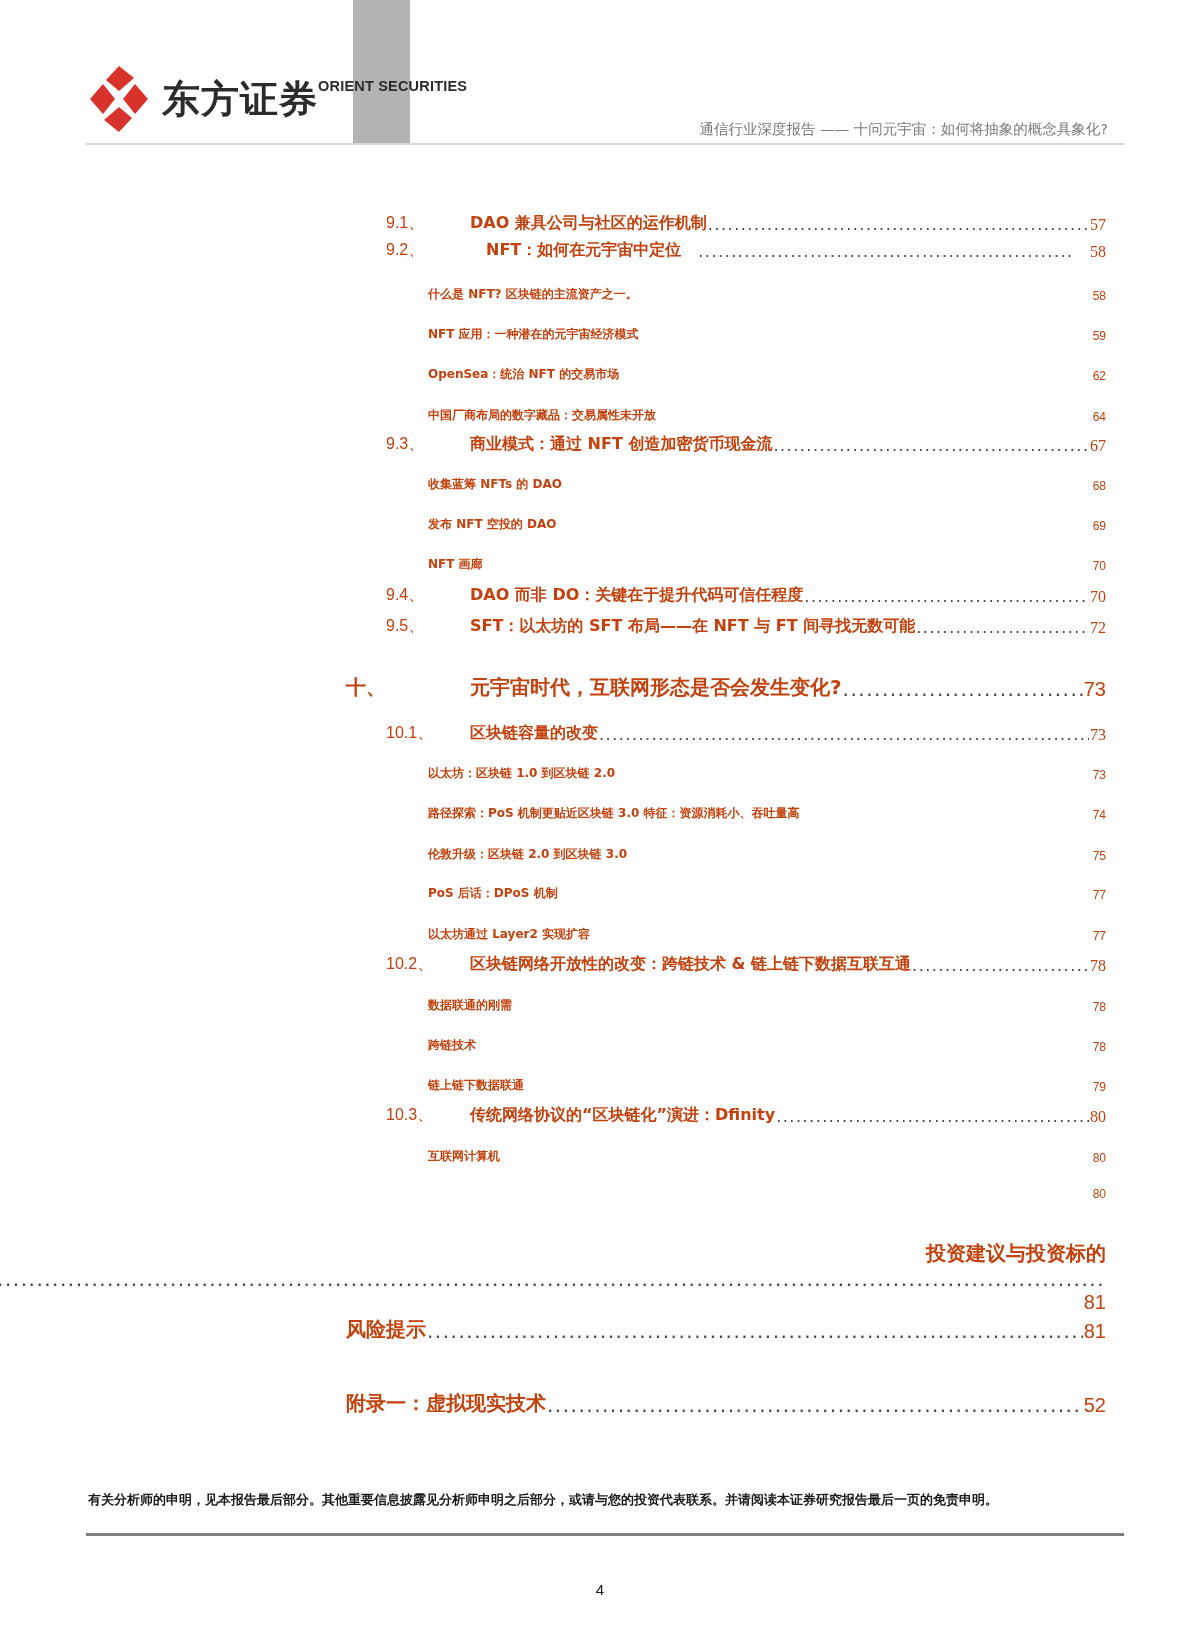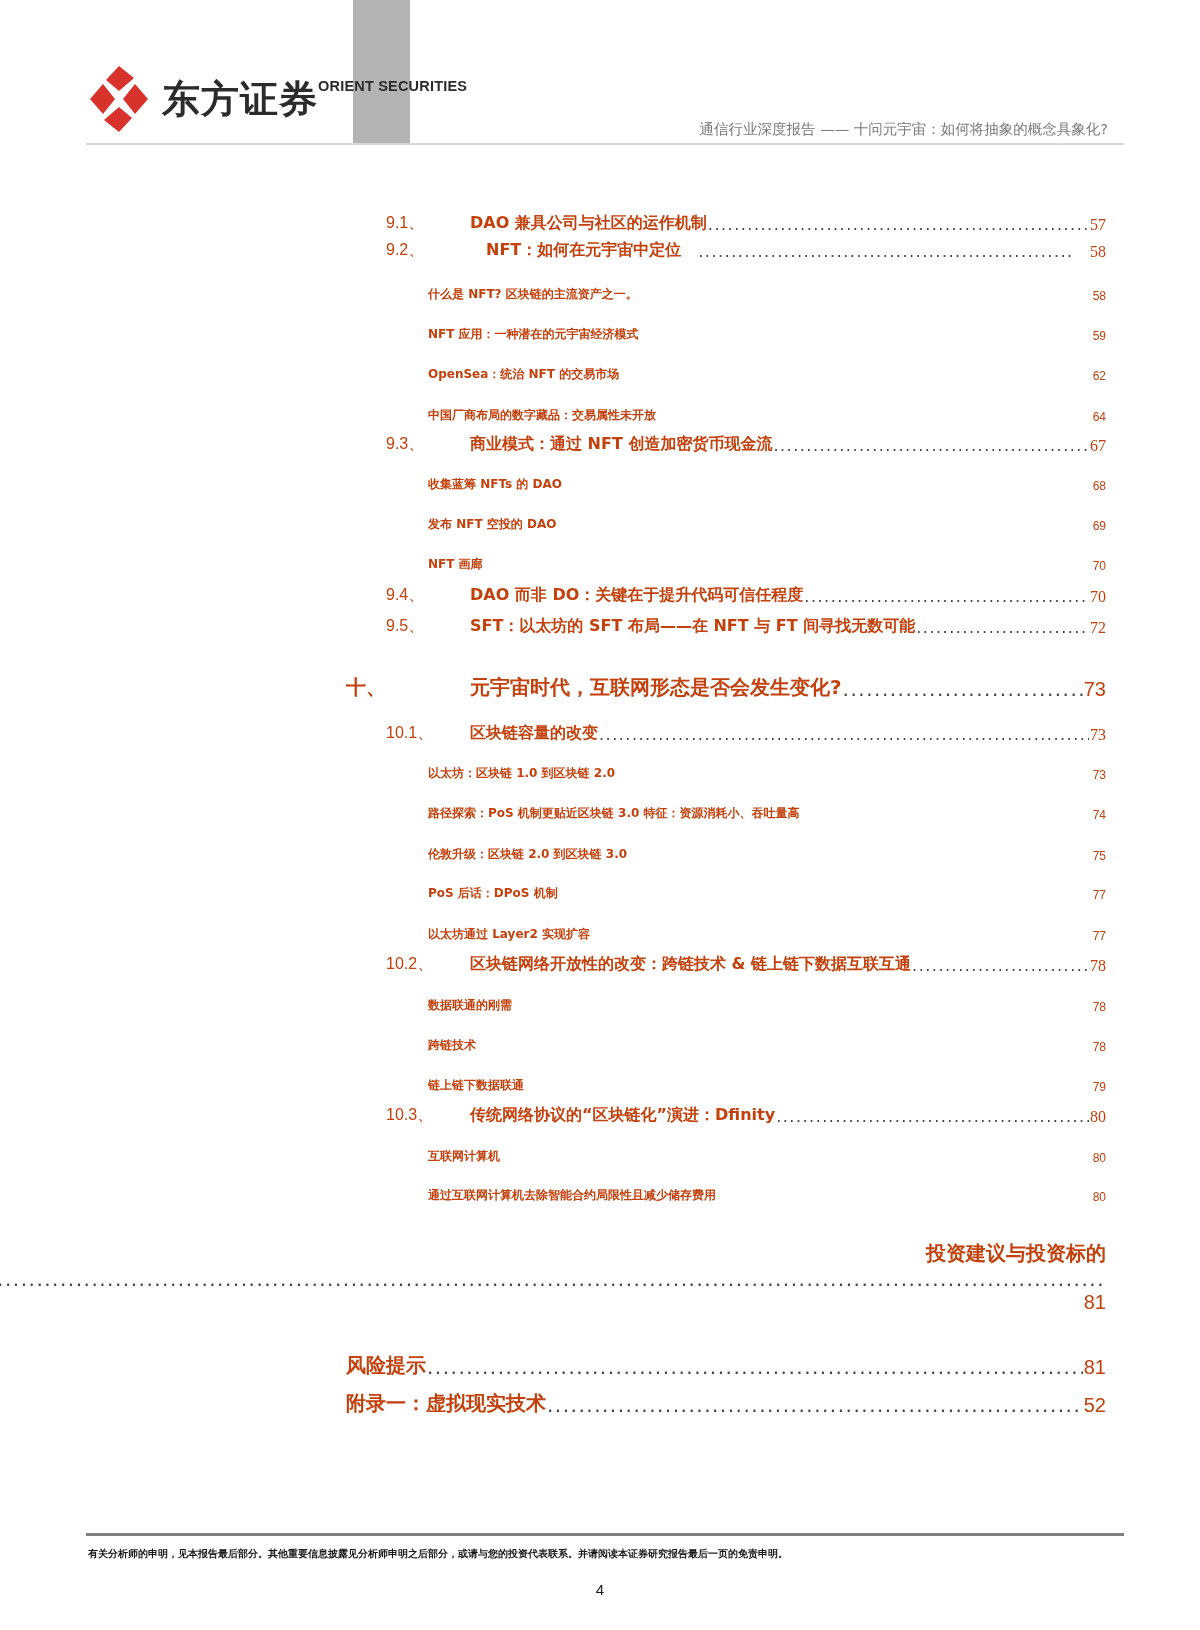--- a/index.html
+++ b/index.html
@@ -119,22 +119,22 @@
       position: absolute;
       left: 86px;
       right: 76px;
       top: 1533px;
       height: 3px;
       background: #7f7f7f;
     }
     .footer-note {
       position: absolute;
       left: 88px;
-      top: 1547px;
-      font-size: 10px;
+      top: 1491px;
+      font-size: 13px;
       font-weight: bold;
       color: #1a1a1a;
       white-space: nowrap;
     }
     .page-number {
       position: absolute;
       left: 0;
       right: 0;
       top: 1581px;
       text-align: center;
@@ -281,29 +281,28 @@
       <span class="toc-num">10.3、</span>
       <span class="toc-label">传统网络协议的“区块链化”演进：Dfinity</span>
       <span class="toc-leader"></span>
       <span class="toc-page">80</span>
     </div>
     <div class="toc-row lvl3" style="top: 1148px;">
       <span class="toc-label">互联网计算机</span>
       <span class="toc-page">80</span>
     </div>
     <div class="toc-row lvl3" style="top: 1187px;">
-      <span class="toc-label">通过互联网计算机去除智能合约局限性且减少储存费用</span>
       <span class="toc-page">80</span>
     </div>
     <div class="toc-row lvl0" style="top: 1240px; flex-direction: column;">
       <span class="toc-label">投资建议与投资标的</span>
       <span class="toc-leader"></span>
       <span class="toc-page">81</span>
     </div>
-    <div class="toc-row lvl0" style="top: 1316px; margin-top: 36px;">
+    <div class="toc-row lvl0" style="top: 1316px;">
       <span class="toc-label">风险提示</span>
       <span class="toc-leader"></span>
       <span class="toc-page">81</span>
     </div>
     <div class="toc-row lvl0" style="top: 1390px;">
       <span class="toc-label">附录一：虚拟现实技术</span>
       <span class="toc-leader"></span>
       <span class="toc-page">52</span>
     </div>
   </div>

